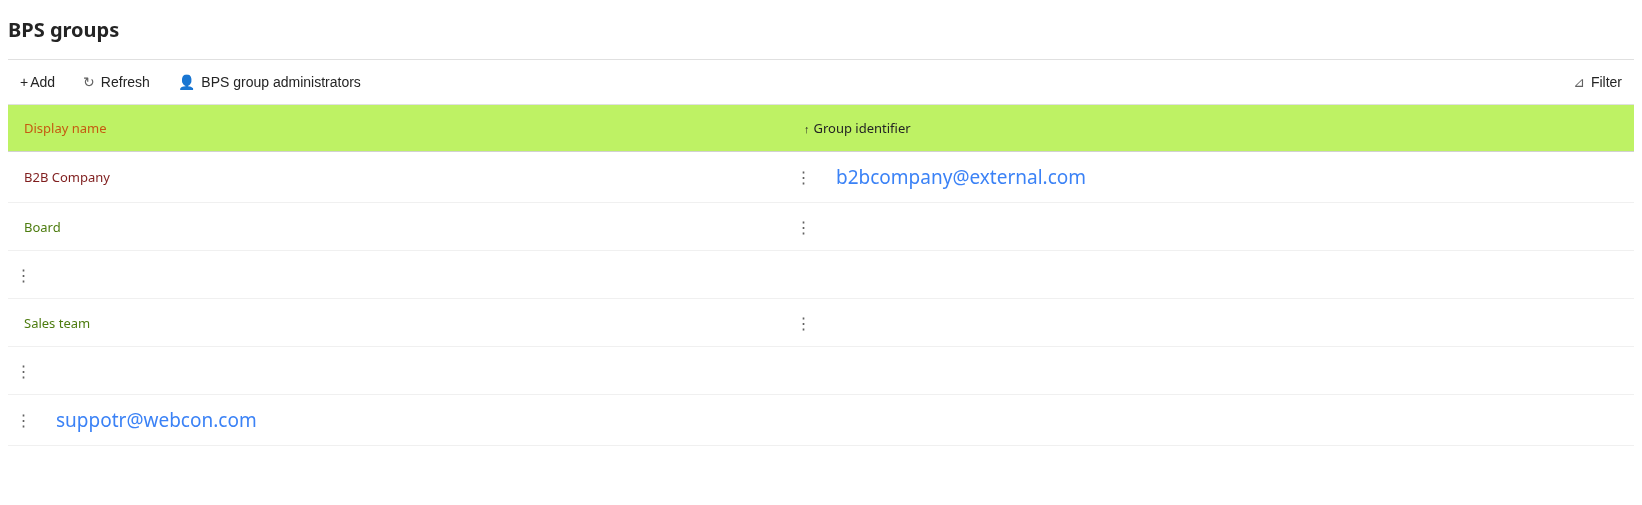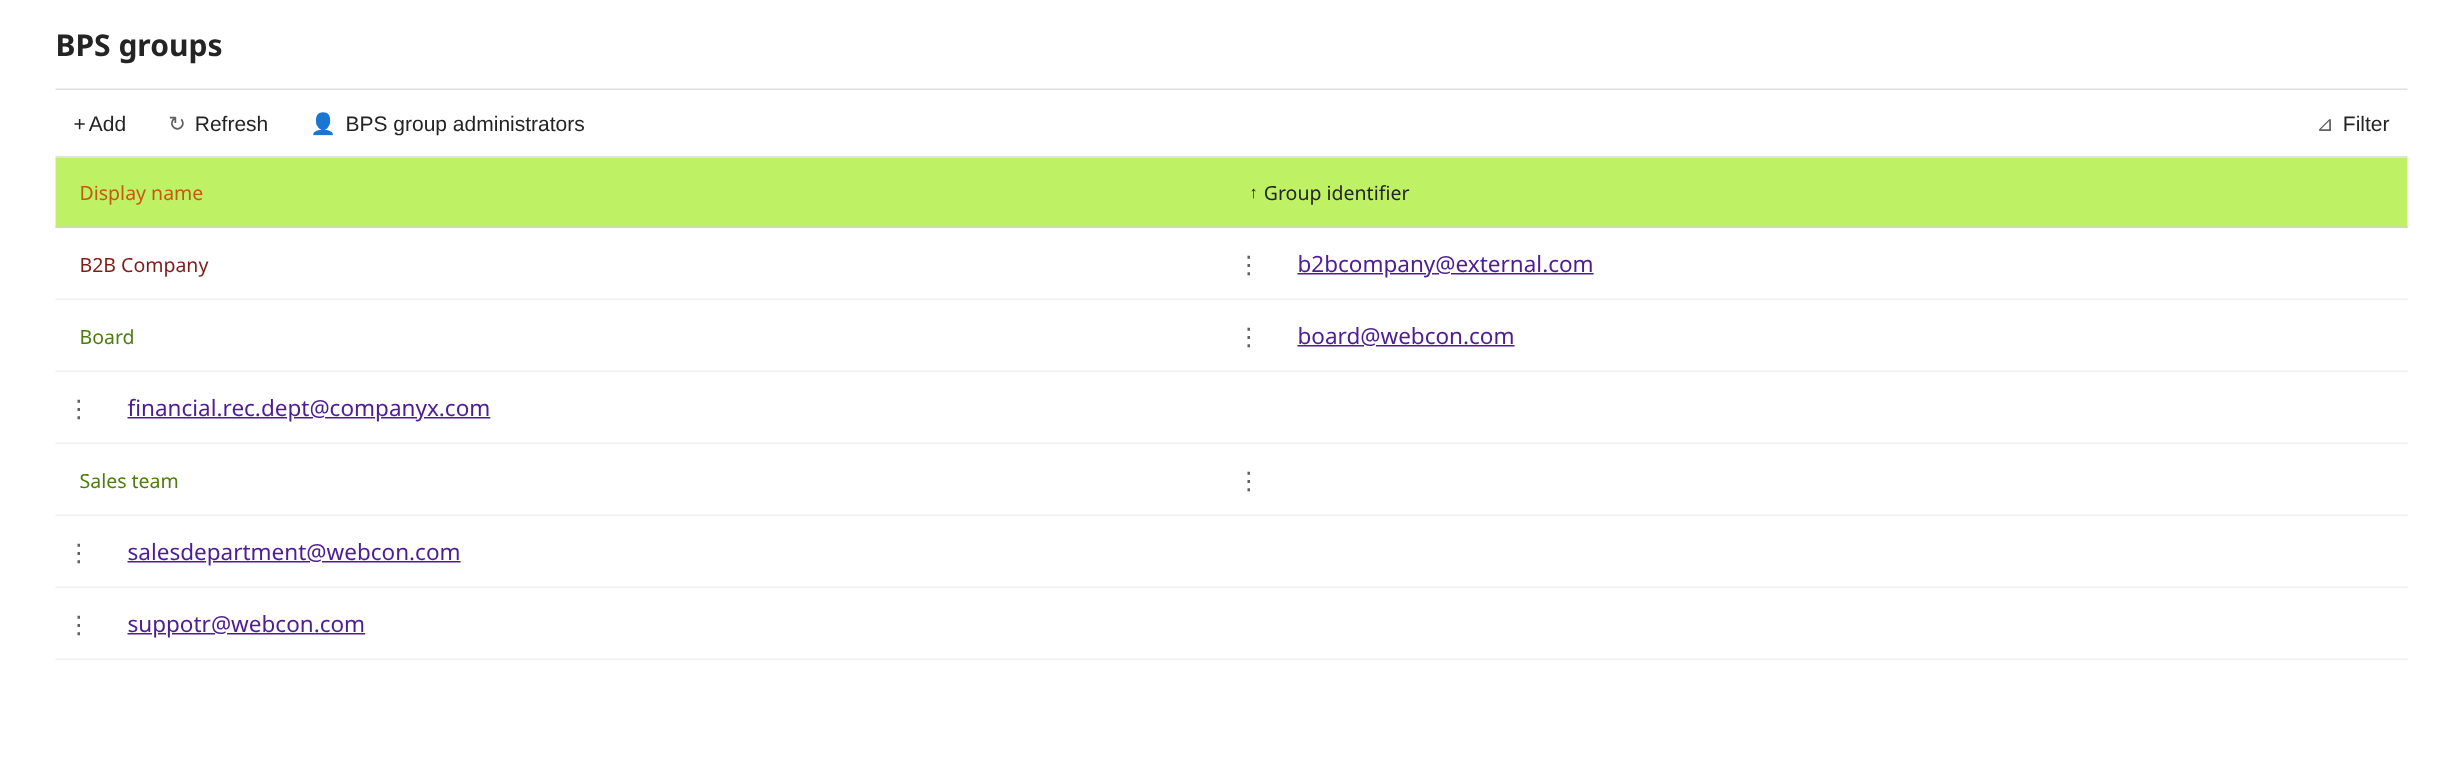--- a/index.html
+++ b/index.html
@@ -11,21 +11,21 @@
     body {
       font-family: 'Segoe UI', system-ui, -apple-system, sans-serif;
       font-size: 14px;
       background: #ffffff;
       color: #242424;
       width: 1642px;
       min-height: 505px;
     }
 
     .page-container {
-      padding: 16px 37px;
+      padding: 16px 8px;
     }
 
     .page-title {
       font-size: 20px;
       font-weight: 700;
       color: #242424;
       margin-bottom: 16px;
     }
 
     .toolbar {
@@ -132,23 +132,22 @@
       justify-content: center;
       color: #616161;
       cursor: pointer;
       font-size: 16px;
       padding: 4px;
     }
 
     .row-identifier {
       flex: 1;
       padding: 12px 16px;
-      font-size: 15px;
-      color: #4c1d95;
-      text-decoration: underline;
+      font-size: 19px;
+      color: #3b82f6;
     }
 
     .dots {
       letter-spacing: 1px;
     }
   </style>
 </head>
 <body>
 
 <div class="page-container">
@@ -189,33 +188,30 @@
 
     <div id="table-body">
         <div class="table-row">
           <div class="row-name plain">B2B Company</div>
           <div class="row-menu dots">⋮</div>
           <div class="row-identifier">b2bcompany@external.com</div>
         </div>
         <div class="table-row">
           <div class="row-name link">Board</div>
           <div class="row-menu dots">⋮</div>
-          <div class="row-identifier">board@webcon.com</div>
-        </div>
-        <div class="table-row">
-          <div class="row-menu dots">⋮</div>
-          <div class="row-identifier">financial.rec.dept@companyx.com</div>
+        </div>
+        <div class="table-row">
+          <div class="row-menu dots">⋮</div>
         </div>
         <div class="table-row">
           <div class="row-name link">Sales team</div>
           <div class="row-menu dots">⋮</div>
         </div>
         <div class="table-row">
           <div class="row-menu dots">⋮</div>
-          <div class="row-identifier">salesdepartment@webcon.com</div>
         </div>
         <div class="table-row">
           <div class="row-menu dots">⋮</div>
           <div class="row-identifier">suppotr@webcon.com</div>
         </div>
       </div>
   </div>
 
 </div>
 

